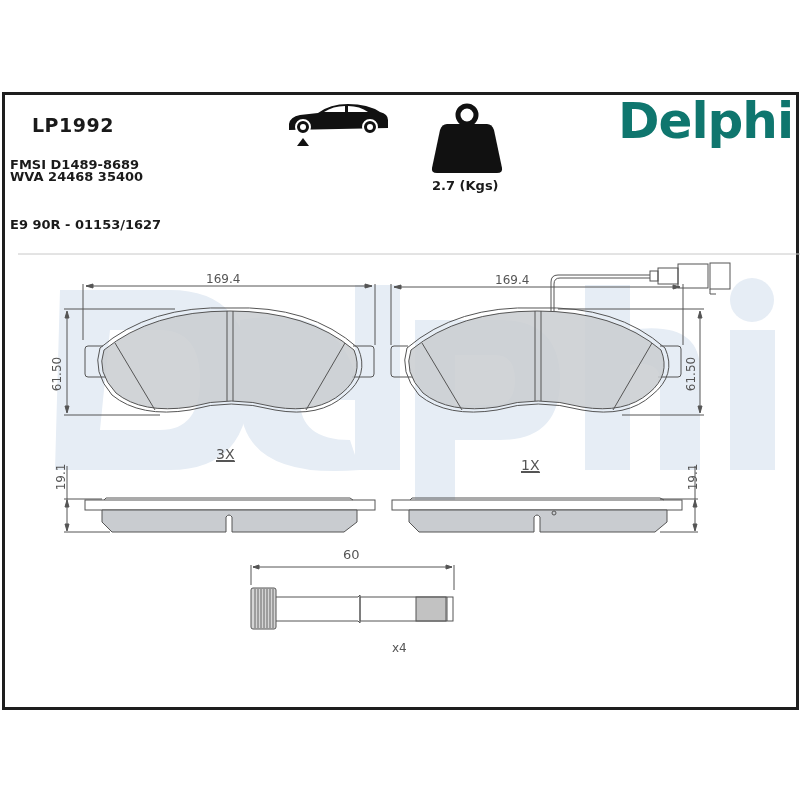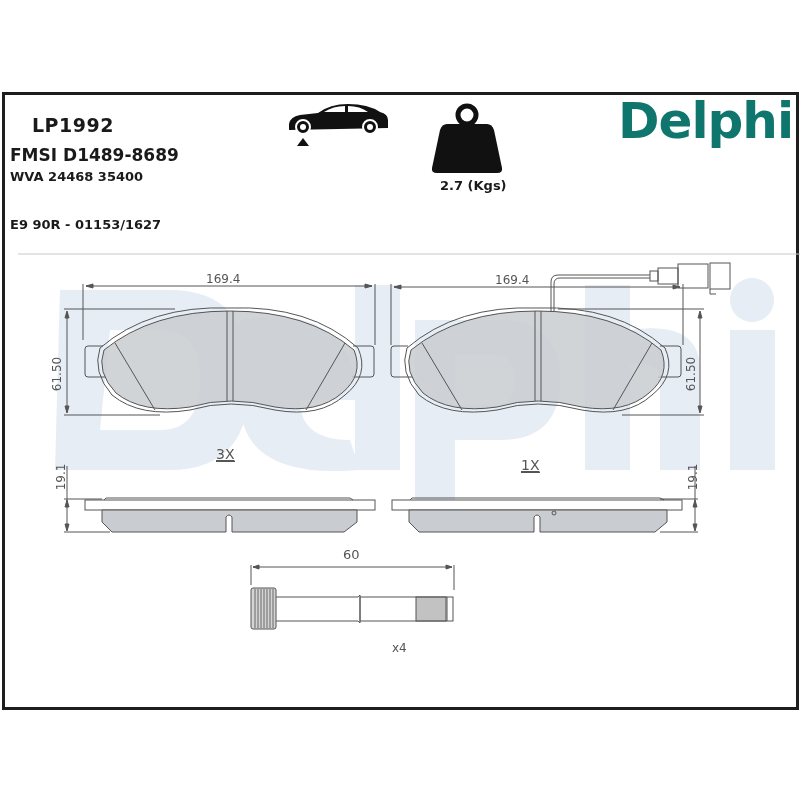--- a/index.html
+++ b/index.html
@@ -1,23 +1,23 @@
 <!DOCTYPE html>
 <html><head>
   <meta charset="utf-8">
   <style>
     html, body { margin:0; padding:0; background:#ffffff; }
     body { width:800px; height:800px; position:relative; overflow:hidden; font-family:"DejaVu Sans", sans-serif; }
     .frame { position:absolute; left:2px; top:92px; width:791px; height:612px; border:3px solid #1e1e1e; border-right-width:3px; background:#fff; }
     .hdr-text { position:absolute; left:10px; font-weight:bold; color:#1a1a1a; font-family:"DejaVu Sans", sans-serif; }
     .part-no { top:114px; font-size:19px; letter-spacing:0.5px;margin-left:22px; }
-    .fmsi { top:145px; font-size:17px; }
+    .fmsi { top:157px; font-size:13px; }
     .wva { top:169px; font-size:13px; }
     .ece { top:217px; font-size:13px; }
-    .weight-label { position:absolute; left:432px; top:178px; font-size:13px; font-weight:bold; color:#1a1a1a;margin-left:8px; }
+    .weight-label { position:absolute; left:432px; top:178px; font-size:13px; font-weight:bold; color:#1a1a1a; }
     .brand { position:absolute; left:618px; top:92px; font-family:"DejaVu Sans", sans-serif; font-weight:bold; font-size:50px; color:#0f766e; letter-spacing:-1px; font-style:normal; }
     .diagram { position:absolute; left:0; top:0; width:800px; height:800px; }
     .dim { position:absolute; font-family:"DejaVu Sans", sans-serif; font-size:12px; color:#555; font-weight:normal; }
     .dim.vert { transform:rotate(-90deg); transform-origin:center center; }
     .qty { position:absolute; font-family:"DejaVu Sans", sans-serif; font-size:14px; color:#555; border-bottom:1px solid #555; line-height:14px;text-decoration:underline; }
   </style>
 </head>
 <body>
 
 <div class="frame"></div>

